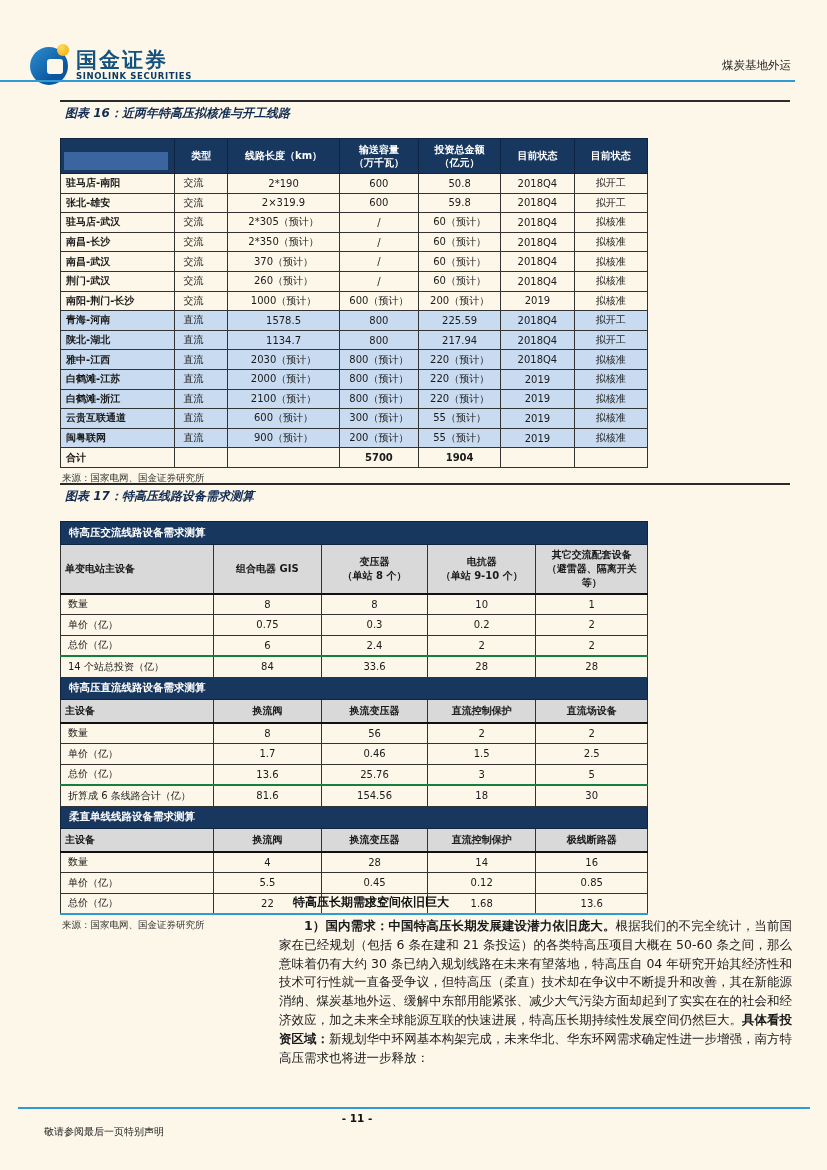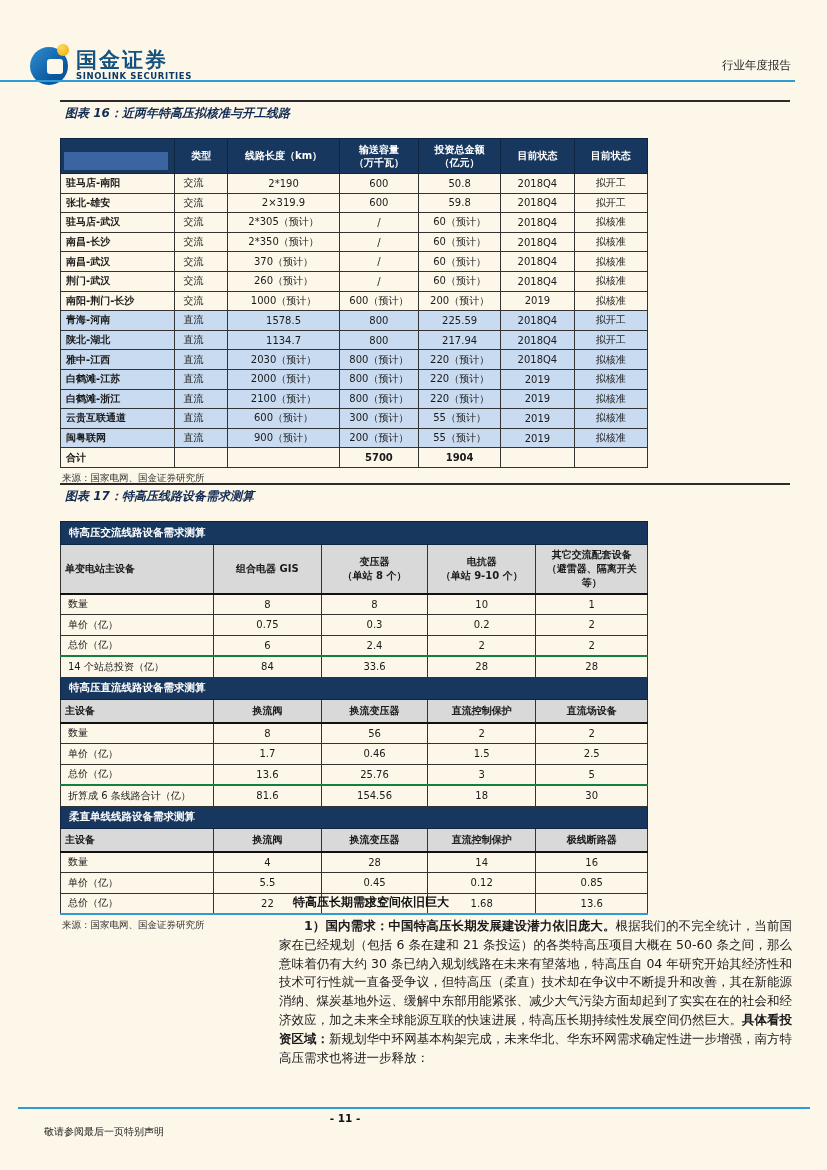--- a/index.html
+++ b/index.html
@@ -44,40 +44,40 @@
   .t17 tr.ghead td{background:#D9D9D9; font-weight:bold; border-bottom:2px solid #111; line-height:1.4; padding:3px 4px;}
   .t17 td.lbl{text-align:left; padding-left:7px;}
   .t17 tr.strongtop td{border-top:2px solid #15803d;}
   
   .body-text{position:absolute; left:279px; top:886px; width:513px;}
   .body-heading{font-weight:bold; font-size:12px; margin:8px 0 6px 14px; color:#111;}
   .para{margin:0; font-size:12.5px; line-height:18.8px; text-align:justify; text-indent:2em; color:#1a1a1a;}
   .para .b{font-weight:bold;}
   
   .ftr-rule{position:absolute; left:18px; top:1107px; width:792px; height:2px; background:#2E9BD5;}
-  .page-num{position:absolute; left:0; top:1112px; width:690px; text-align:center; font-size:10.5px; font-weight:bold; color:#111;}
+  .page-num{position:absolute; left:12px; top:1112px; width:690px; text-align:center; font-size:10.5px; font-weight:bold; color:#111;}
   .disclaimer{position:absolute; left:44px; top:1125px; font-size:10px; color:#222;}
 </style>
 </head>
 <body>
 
 <div class="page">
 
   <div class="hdr-logo">
     <div class="logo-mark">
       <div class="logo-circle"></div>
       <div class="logo-notch"></div>
       <div class="logo-ball"></div>
     </div>
     <div class="logo-text">
       <div class="brand-cn">国金证券</div>
       <div class="brand-en">SINOLINK SECURITIES</div>
     </div>
   </div>
-  <div class="report-type">行业年度报告</div>
+  <div class="report-type">煤炭基地外运</div>
   <div class="hdr-rule"></div>
 
   <section class="figure" style="top:100px;">
     <div class="fig-title">图表 16：近两年特高压拟核准与开工线路</div>
     <table class="t16">
       <colgroup>
         <col style="width:19.5%">
           <col style="width:9%">
           <col style="width:19%">
         <col style="width:13.5%">

